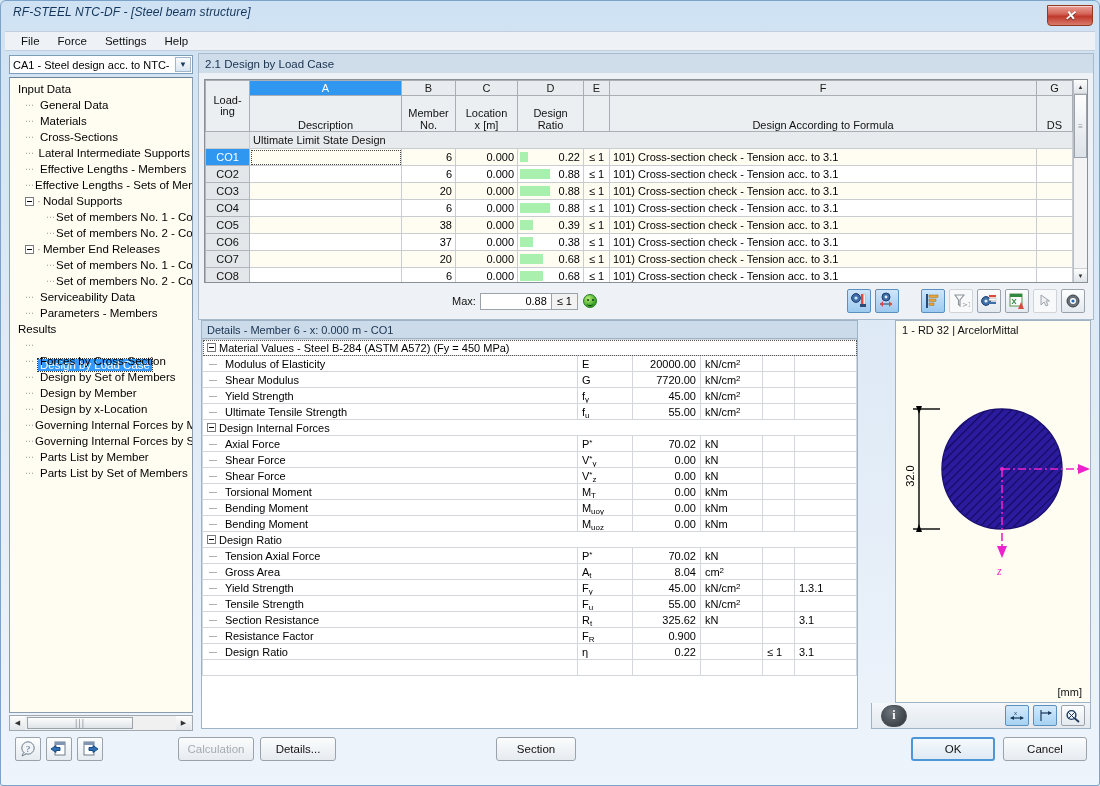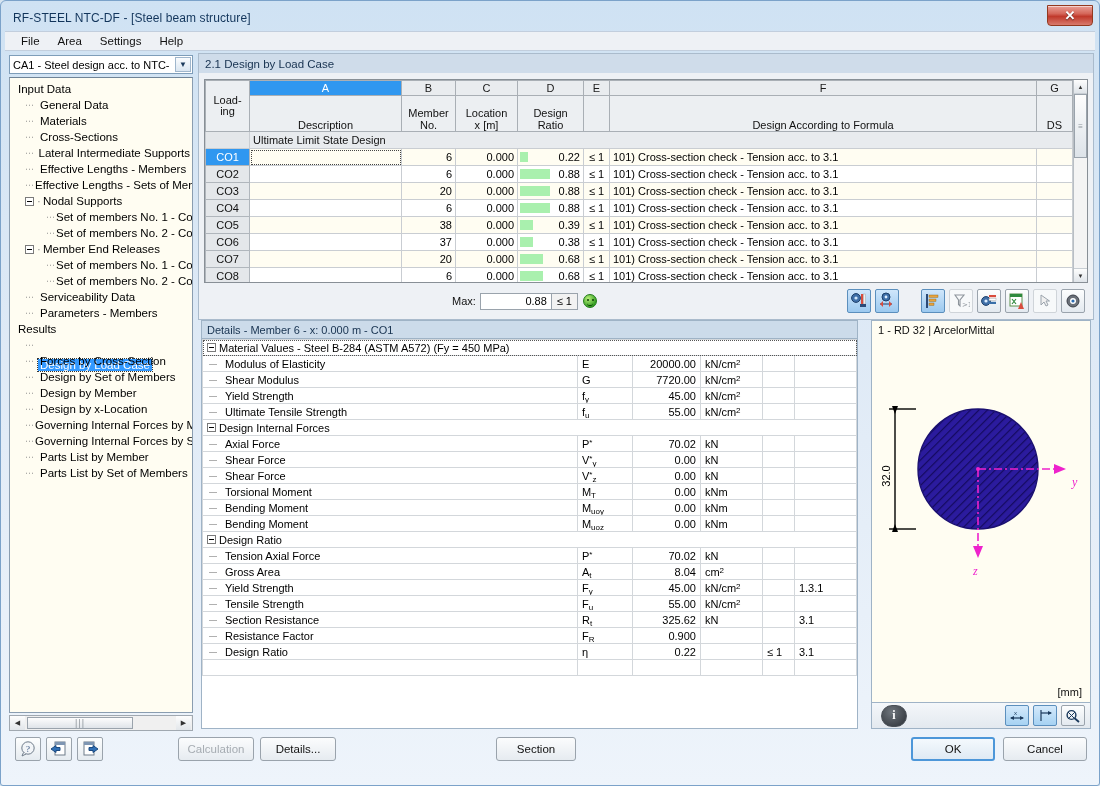--- a/index.html
+++ b/index.html
@@ -21,21 +21,22 @@
     border: 1px solid #7ba2c9;
     border-radius: 6px 6px 3px 3px;
     padding: 4px;
   }
 
   #titlebar {
     height: 26px;
     position: relative;
     padding-left: 8px;
     display: flex;
-    align-items: center;
+    align-items: flex-start;
+    font-style: italic;
   }
   #titlebar .title-text {
     font-size: 12px;
     color: #12355b;
     letter-spacing: 0.1px;
   }
   #close-btn {
     position: absolute;
     right: 2px; top: 0px;
     width: 46px; height: 21px;
@@ -450,20 +451,21 @@
     width: 220px;
     display: flex; flex-direction: column;
     flex: 0 0 220px;
   }
   #csgraphic {
     flex: 1;
     border: 1px solid #9fb3c6;
     background: #fffdf2;
     position: relative;
     overflow: hidden;
+    margin-left: 24px;
   }
   #csgraphic .cs-title {
     position: absolute; left: 6px; top: 3px;
     font-size: 11px; color: #111;
   }
   #csgraphic .cs-unit {
     position: absolute; right: 8px; bottom: 4px;
     font-size: 11px; color: #111;
   }
   #cstoolbar {
@@ -536,21 +538,21 @@
 
   <div id="titlebar">
     <span class="title-text">RF-STEEL NTC-DF - [Steel beam structure]</span>
     <div id="close-btn">
       <span class="x">✕</span>
     </div>
   </div>
 
   <div id="menubar">
     <div class="menu-item">File</div>
-    <div class="menu-item">Area</div>
+    <div class="menu-item">Force</div>
     <div class="menu-item">Settings</div>
     <div class="menu-item">Help</div>
   </div>
 
   <div id="client">
 
     <div id="leftpanel">
       <div id="combo">
         <span>CA1 - Steel design acc. to NTC-</span>
         <span class="combo-arrow">▼</span>

